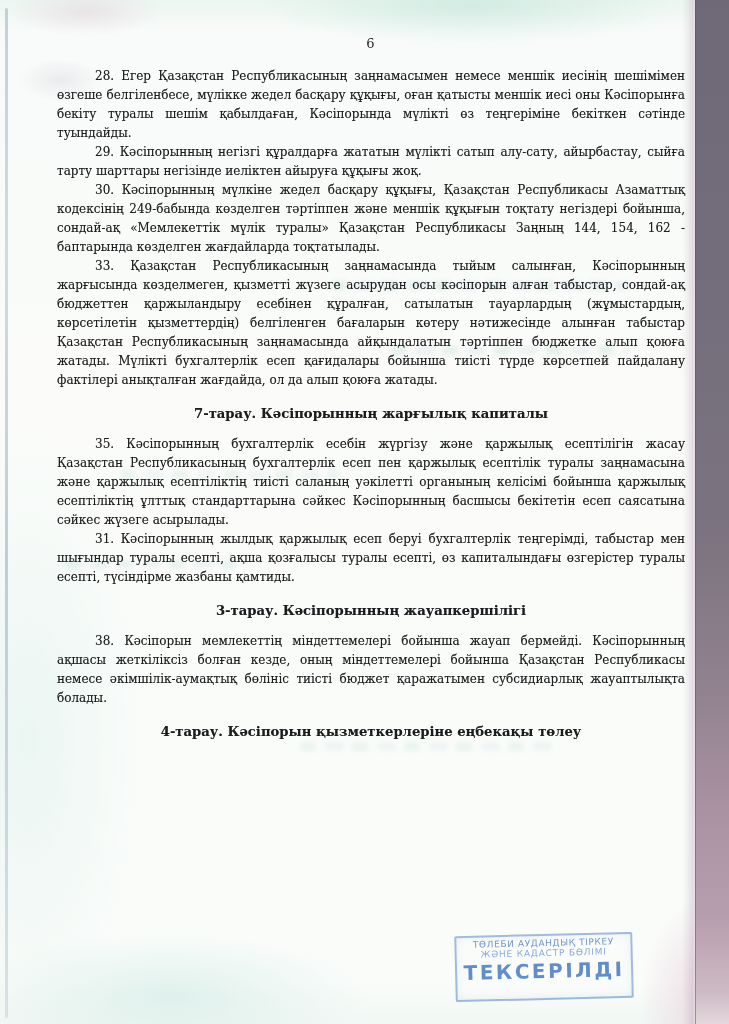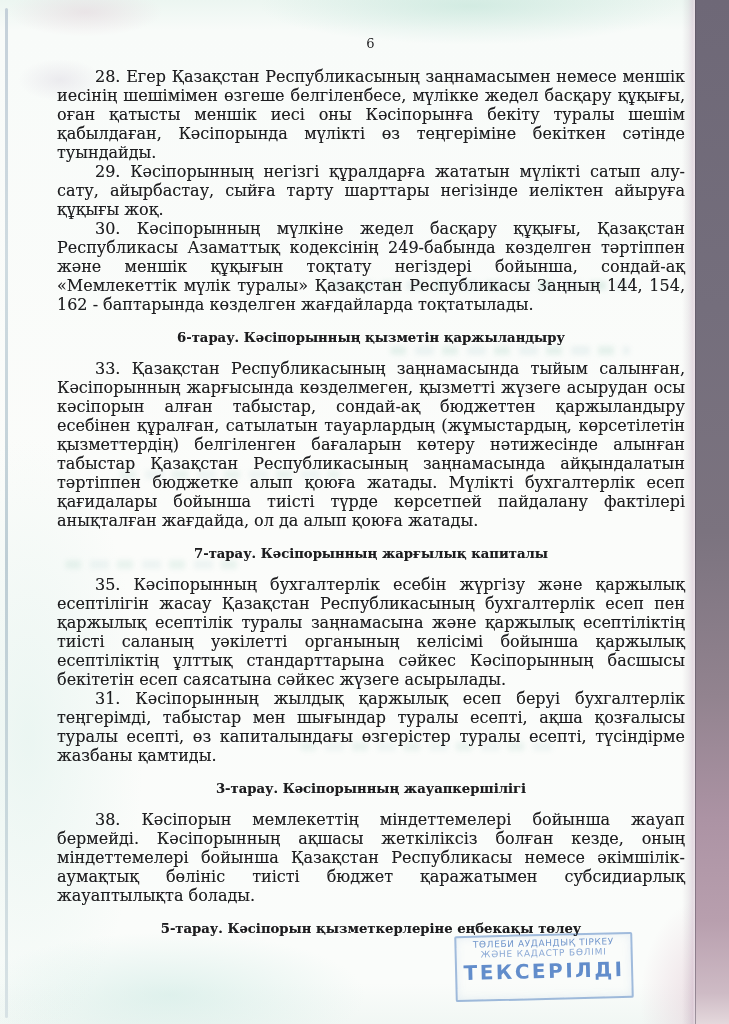--- a/index.html
+++ b/index.html
@@ -39,21 +39,21 @@
     background:linear-gradient(180deg,#6e6877 0%,#746e7c 30%,#7b737f 52%,#92838f 68%,#ac93a4 80%,#b89fae 90%,#cebbc5 97%,#e4d8dc 100%);
     border-left:1px solid rgba(90,80,95,.5);
   }
   .content{
     position:absolute;left:57px;top:36px;width:628px;z-index:5;
   }
   .page-num{
     text-align:center;font-size:13px;margin:0 0 16px 0;letter-spacing:1px;
   }
   .para{
-    margin:0;font-size:16px;line-height:19px;text-align:justify;text-indent:38px;
+    margin:0;font-size:12px;line-height:19px;text-align:justify;text-indent:38px;
     text-shadow:0 0 .4px rgba(20,20,25,.4);
   }
   .heading{
     margin:14px 0 12px 0;font-size:13.2px;line-height:19px;text-align:center;font-weight:bold;
     text-shadow:0 0 .4px rgba(20,20,25,.45);
   }
   
   .ghost{
     position:absolute;height:9px;border-radius:4px;filter:blur(2.5px);opacity:.55;z-index:1;
     background:repeating-linear-gradient(90deg,rgba(130,190,170,.38) 0 16px,transparent 16px 25px,rgba(140,185,190,.3) 25px 44px,transparent 44px 52px);
@@ -98,28 +98,27 @@
 <div class="ghost g3"></div>
 <div class="ghost g4"></div>
 <div class="ghost g5"></div>
 
 <main class="content">
   <div class="page-num">6</div>
   <div>
       <p class="para">28. Егер Қазақстан Республикасының заңнамасымен немесе меншік иесінің шешімімен өзгеше белгіленбесе, мүлікке жедел басқару құқығы, оған қатысты меншік иесі оны Кәсіпорынға бекіту туралы шешім қабылдаған, Кәсіпорында мүлікті өз теңгеріміне бекіткен сәтінде туындайды.</p>
       <p class="para">29. Кәсіпорынның негізгі құралдарға жататын мүлікті сатып алу-сату, айырбастау, сыйға тарту шарттары негізінде иеліктен айыруға құқығы жоқ.</p>
       <p class="para">30. Кәсіпорынның мүлкіне жедел басқару құқығы, Қазақстан Республикасы Азаматтық кодексінің 249-бабында көзделген тәртіппен және меншік құқығын тоқтату негіздері бойынша, сондай-ақ «Мемлекеттік мүлік туралы» Қазақстан Республикасы Заңның 144, 154, 162 - баптарында көзделген жағдайларда тоқтатылады.</p>
-      <h2 class="heading">6-тарау. Кәсіпорынның қызметін қаржыландыру</h2>
       <p class="para">33. Қазақстан Республикасының заңнамасында тыйым салынған, Кәсіпорынның жарғысында көзделмеген, қызметті жүзеге асырудан осы кәсіпорын алған табыстар, сондай-ақ бюджеттен қаржыландыру есебінен құралған, сатылатын тауарлардың (жұмыстардың, көрсетілетін қызметтердің) белгіленген бағаларын көтеру нәтижесінде алынған табыстар Қазақстан Республикасының заңнамасында айқындалатын тәртіппен бюджетке алып қоюға жатады. Мүлікті бухгалтерлік есеп қағидалары бойынша тиісті түрде көрсетпей пайдалану фактілері анықталған жағдайда, ол да алып қоюға жатады.</p>
       <h2 class="heading">7-тарау. Кәсіпорынның жарғылық капиталы</h2>
       <p class="para">35. Кәсіпорынның бухгалтерлік есебін жүргізу және қаржылық есептілігін жасау Қазақстан Республикасының бухгалтерлік есеп пен қаржылық есептілік туралы заңнамасына және қаржылық есептіліктің тиісті саланың уәкілетті органының келісімі бойынша қаржылық есептіліктің ұлттық стандарттарына сәйкес Кәсіпорынның басшысы бекітетін есеп саясатына сәйкес жүзеге асырылады.</p>
       <p class="para">31. Кәсіпорынның жылдық қаржылық есеп беруі бухгалтерлік теңгерімді, табыстар мен шығындар туралы есепті, ақша қозғалысы туралы есепті, өз капиталындағы өзгерістер туралы есепті, түсіндірме жазбаны қамтиды.</p>
       <h2 class="heading">3-тарау. Кәсіпорынның жауапкершілігі</h2>
       <p class="para">38. Кәсіпорын мемлекеттің міндеттемелері бойынша жауап бермейді. Кәсіпорынның ақшасы жеткіліксіз болған кезде, оның міндеттемелері бойынша Қазақстан Республикасы немесе әкімшілік-аумақтық бөлініс тиісті бюджет қаражатымен субсидиарлық жауаптылықта болады.</p>
-      <h2 class="heading">5-тарау. Кәсіпорын қызметкерлеріне еңбекақы төлеу</h2>
+      <h2 class="heading">4-тарау. Кәсіпорын қызметкерлеріне еңбекақы төлеу</h2>
     </div>
 </main>
 
 <div class="stamp">
   <div class="stamp-line1">ТӨЛЕБИ АУДАНДЫҚ ТІРКЕУ</div>
   <div class="stamp-line2">ЖӘНЕ КАДАСТР БӨЛІМІ</div>
   <div class="stamp-verdict">ТЕКСЕРІЛДІ</div>
 </div>
 
 </body></html>

